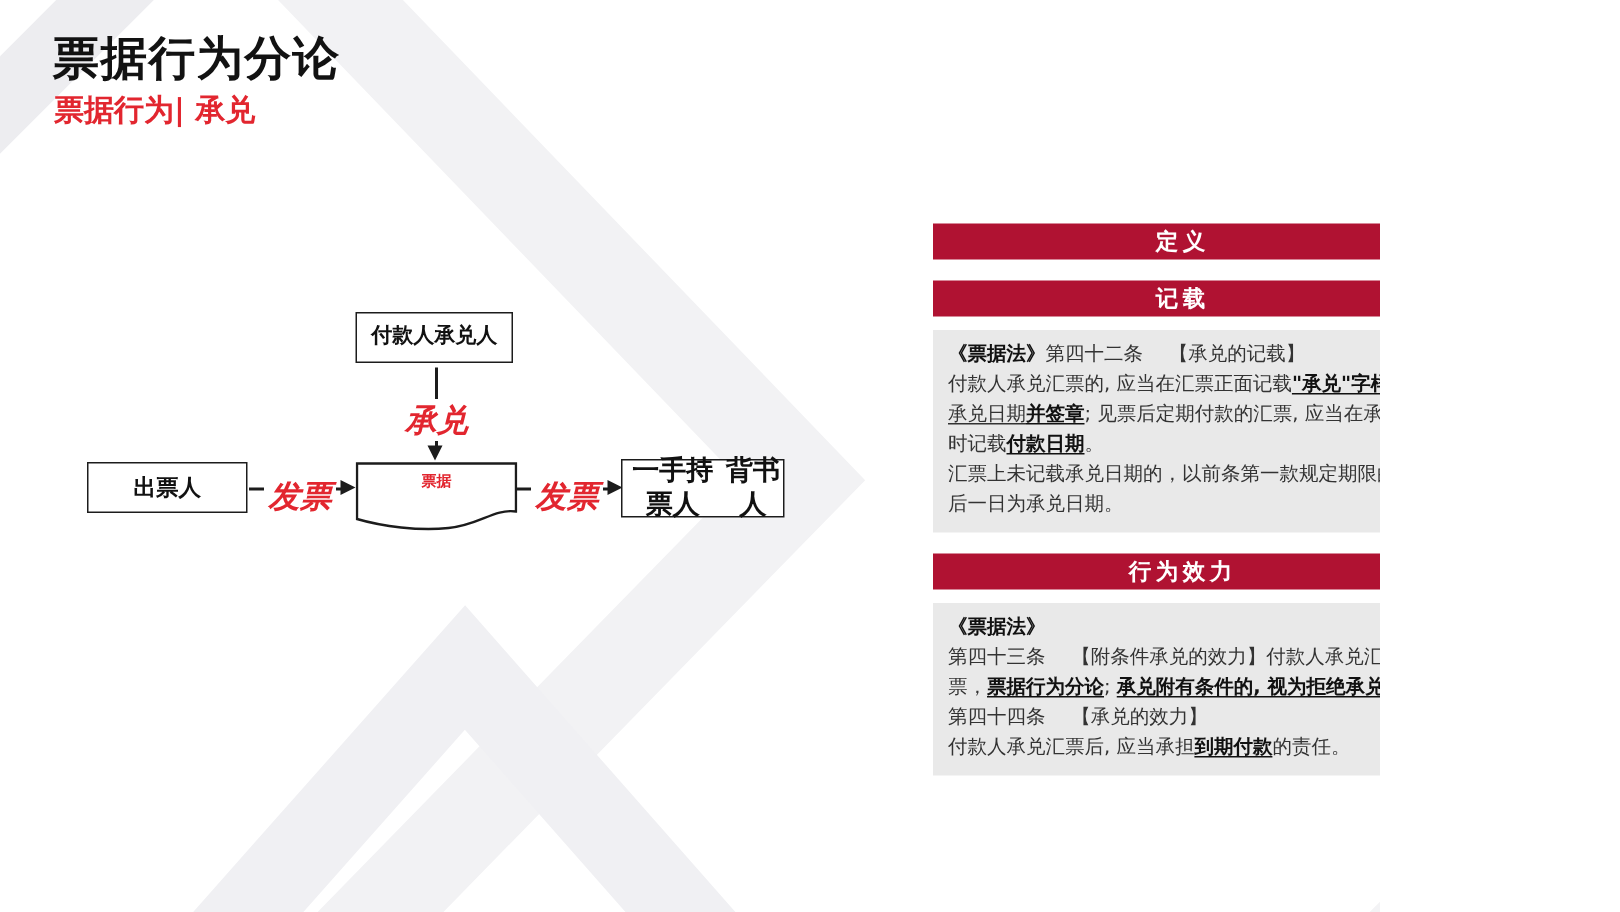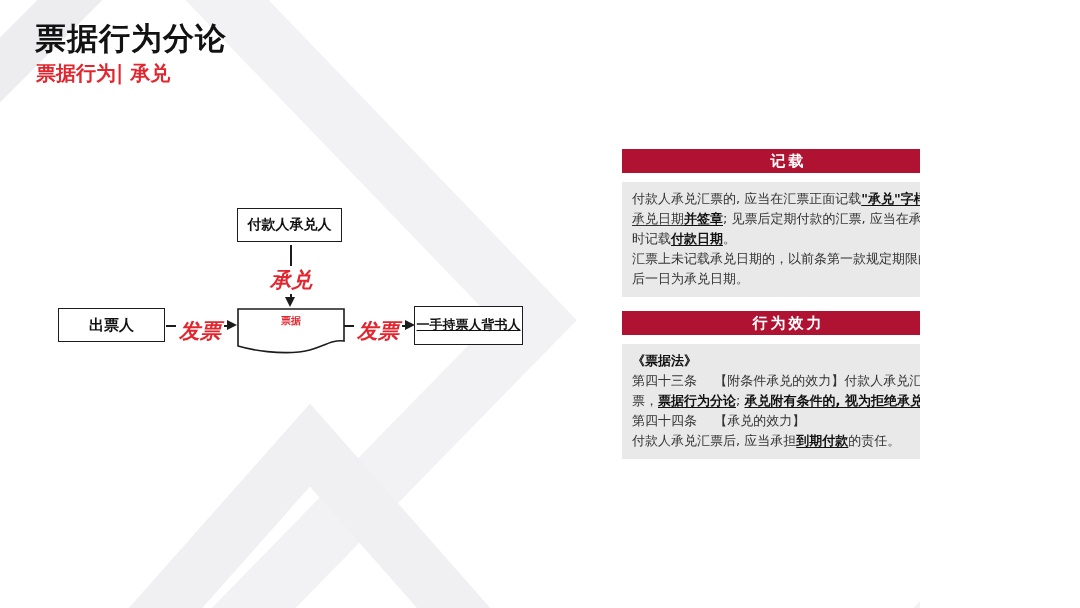--- a/index.html
+++ b/index.html
@@ -27,21 +27,21 @@
   }
 
   
   .dbox{
     position:absolute;background:#fff;border:1.5px solid var(--ink);
     display:flex;flex-direction:row;align-items:center;justify-content:center;
     font-weight:700;color:#111;line-height:1.25;text-align:center;
   }
   .box-payer{left:237px;top:208px;width:103px;height:32px;font-size:14px;}
   .box-drawer{left:58px;top:308px;width:105px;height:32px;font-size:15px;}
-  .box-holder{left:414px;top:306px;width:107px;height:37px;font-size:13px;text-decoration:underline;}
+  .box-holder{left:414px;top:306px;width:107px;height:37px;font-size:18px;}
   .vline{position:absolute;left:290px;top:245px;width:1.5px;height:54px;background:var(--ink);}
   .varrow{position:absolute;left:285px;top:297px;width:0;height:0;
     border-left:5.5px solid transparent;border-right:5.5px solid transparent;
     border-top:10px solid var(--ink);}
   .hline{position:absolute;top:325px;height:1.5px;background:var(--ink);}
   .hl1{left:166px;width:62px;}
   .hl2{left:344px;width:62px;}
   .harrow{position:absolute;top:320px;width:0;height:0;
     border-top:5.5px solid transparent;border-bottom:5.5px solid transparent;
     border-left:10px solid var(--ink);}
@@ -124,23 +124,25 @@
 
       <div class="dbox box-holder">
         <span>一手持票人</span>
         <span>背书人</span>
       </div>
 
     </div>
 
     <div class="panel">
 
+      <div class="bar">定义</div>
 
       <div class="bar">记载</div>
       <div class="sec-body">
+        <p><b>《票据法》</b>第四十二条　 【承兑的记载】</p>
         <p>付款人承兑汇票的, 应当在汇票正面记载<b><u>"承兑"字样</u></b>和<u>承兑日期</u><b><u>并签章</u></b>; 见票后定期付款的汇票, 应当在承兑时记载<b><u>付款日期</u></b>。</p>
         <p>汇票上未记载承兑日期的，以前条第一款规定期限的最后一日为承兑日期。</p>
       </div>
 
       <div class="bar">行为效力</div>
       <div class="sec-body">
         <p><b>《票据法》</b></p>
         <p>第四十三条　 【附条件承兑的效力】付款人承兑汇票，<b><u>票据行为分论</u></b>; <b><u>承兑附有条件的, 视为拒绝承兑</u></b>。</p>
         <p>第四十四条　 【承兑的效力】</p>
         <p>付款人承兑汇票后, 应当承担<b><u>到期付款</u></b>的责任。</p>

